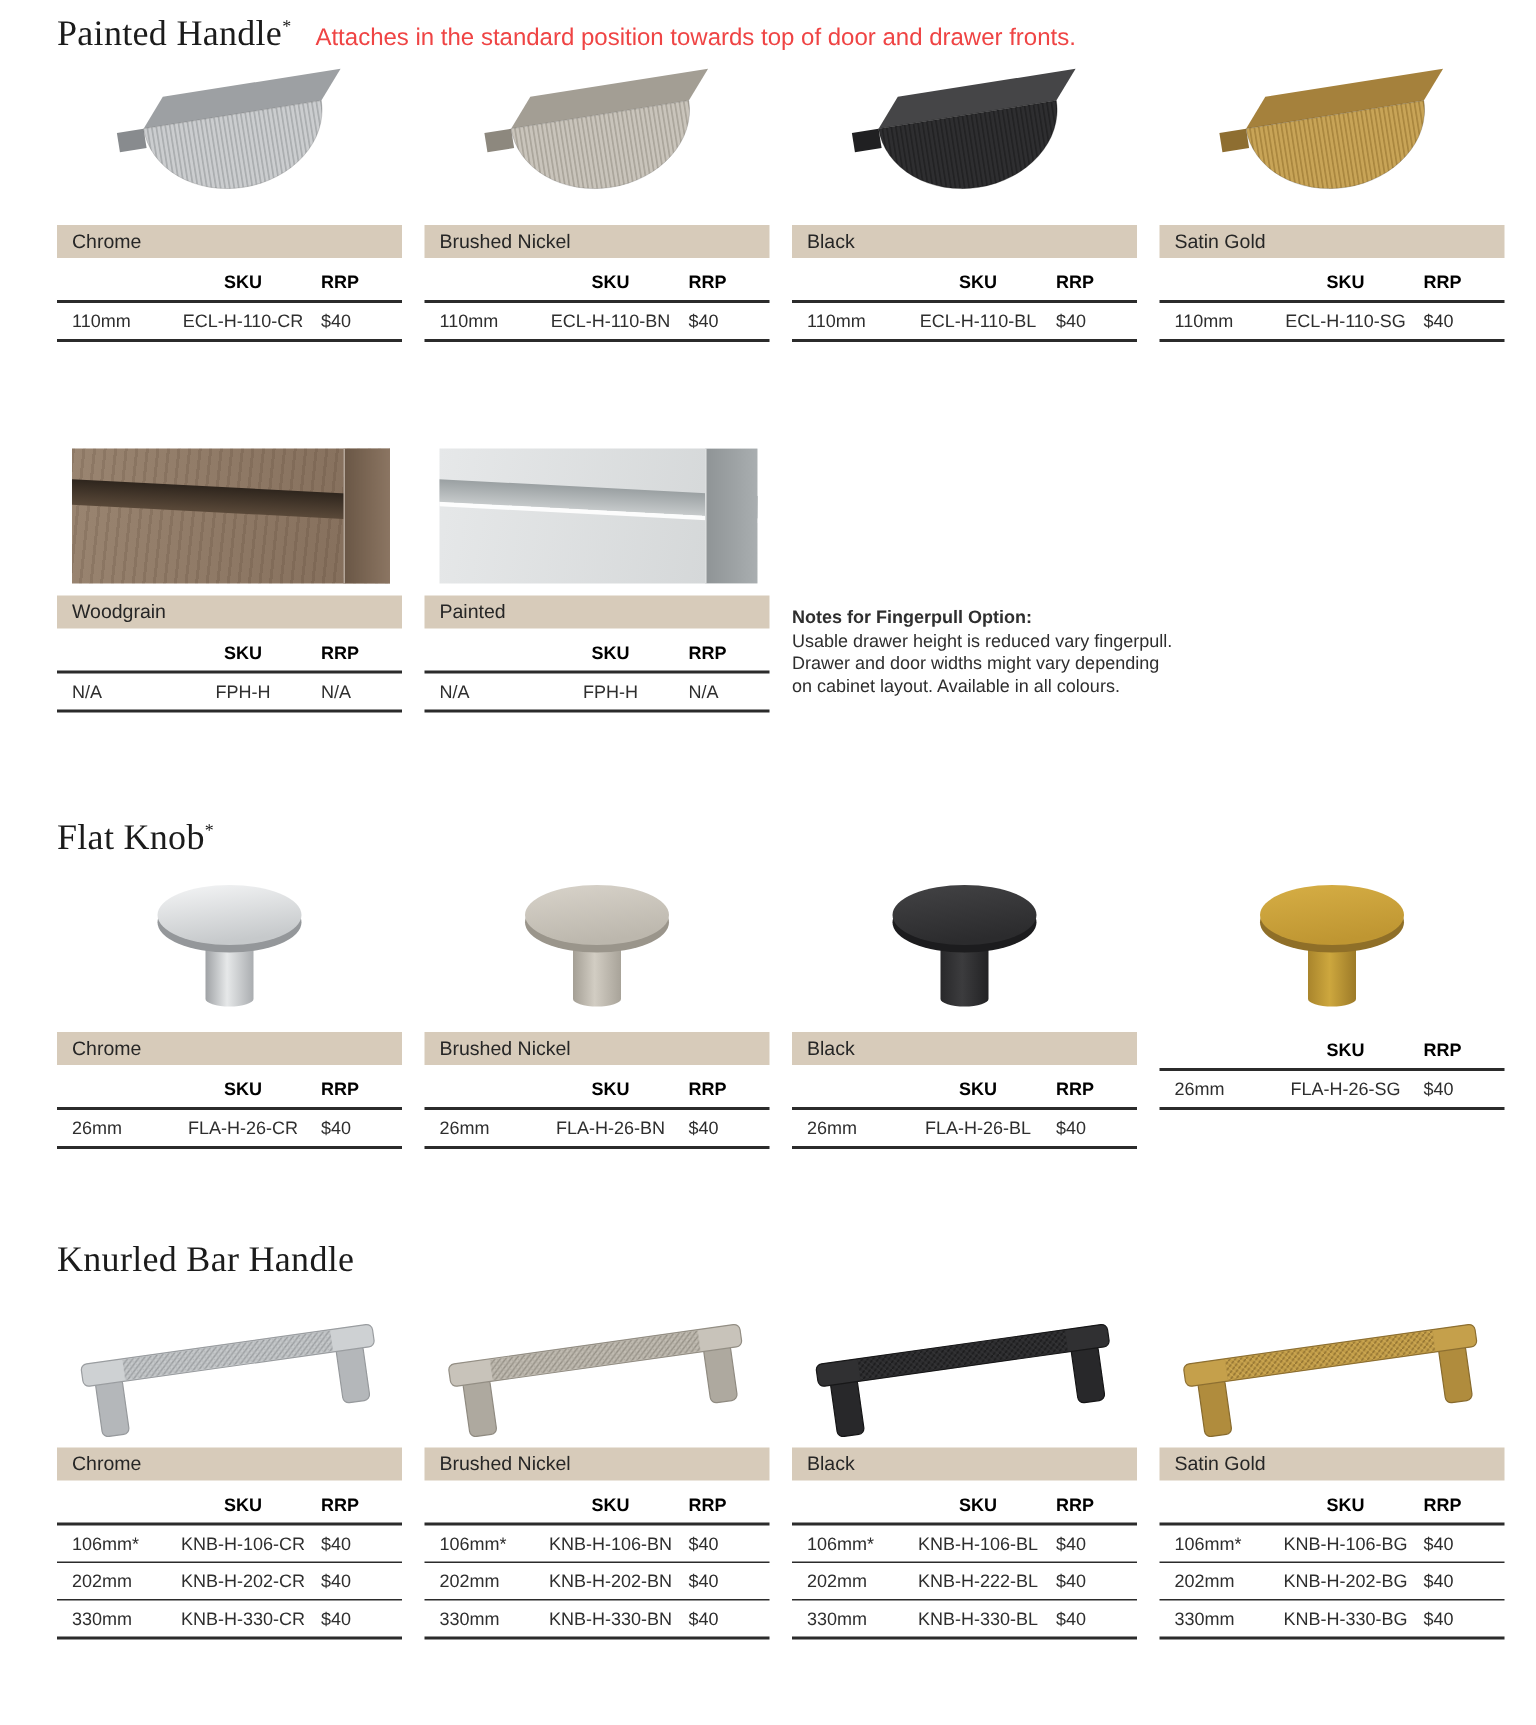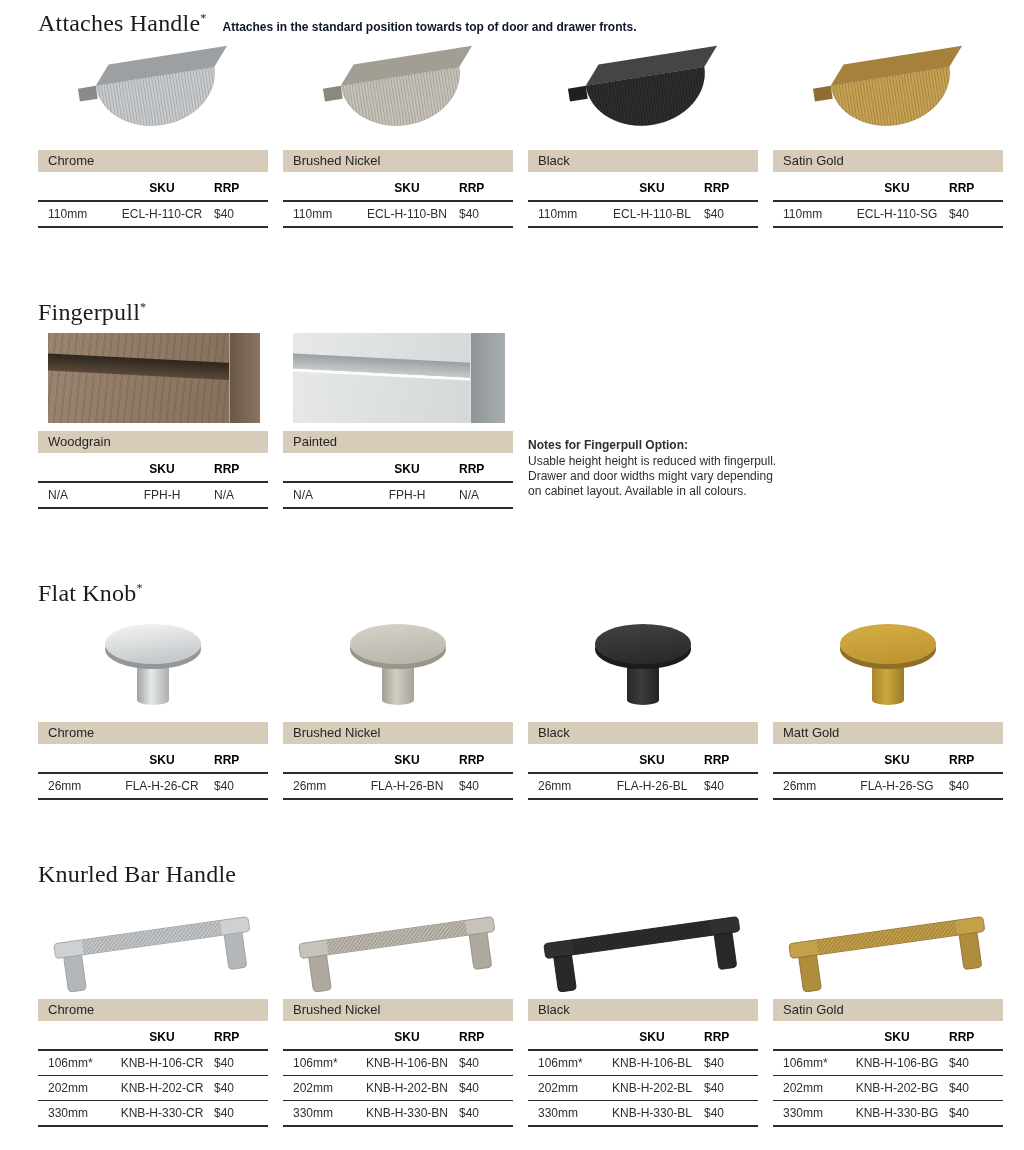--- a/index.html
+++ b/index.html
@@ -4,21 +4,21 @@
 <style>
   html,body{margin:0;padding:0;background:#ffffff;}
   body{width:1024px;height:1150px;font-family:"Liberation Sans",sans-serif;color:#2e2e2e;overflow:hidden;}
   .page{padding:10px 21px 0 38px;}
   .section{margin-bottom:71px;}
   .section.s3{margin-bottom:61px;}
   .section.s4{margin-bottom:16px;}
   .sec-head{display:flex;align-items:baseline;gap:16px;height:34px;}
   .sec-title{font-family:"Liberation Serif","DejaVu Serif",serif;font-size:24px;color:#1b1b1b;letter-spacing:.2px;font-weight:400;}
   .sec-title sup{font-size:12px;vertical-align:super;}
-  .sec-desc{font-size:12px;color:#0f172a;font-weight:bold;}
+  .sec-desc{font-size:16px;color:#ef4444;}
   .grid{display:grid;grid-template-columns:repeat(4,230px);column-gap:15px;}
   .img-box{display:flex;align-items:center;justify-content:center;}
   .h100{height:100px;} .h92{height:92px;align-items:flex-start;justify-content:flex-start;} .h102{height:102px;} .h98{height:98px;}
   .ptable{margin-top:6px;}
   .pt-band{background:#d7cbba;height:22px;line-height:22px;padding-left:10px;font-size:13px;color:#262626;}
   .pt-head{display:grid;grid-template-columns:72px 1fr 54px;height:24px;margin-top:4px;align-items:center;border-bottom:2px solid #2b2b2b;font-weight:bold;font-size:12px;color:#000000;}
   .pt-row{display:grid;grid-template-columns:72px 1fr 54px;height:24px;align-items:center;border-bottom:1px solid #2b2b2b;font-size:12px;color:#2e2e2e;}
   .pt-row:last-child{border-bottom-width:2px;}
   .c-size{padding-left:10px;}
   .c-sku{text-align:center;}
@@ -37,21 +37,21 @@
   .notes{grid-column:3 / span 2;padding-top:7px;font-size:12px;color:#2e2e2e;line-height:15px;max-width:255px;}
   .notes .nt{font-weight:bold;margin-bottom:1px;}
 </style>
 </head>
 <body>
 
 <div class="page">
 
   <div class="section s1">
     <div class="sec-head">
-      <div class="sec-title"><span>Attaches Handle</span><sup>*</sup></div>
+      <div class="sec-title"><span>Painted Handle</span><sup>*</sup></div>
       <div class="sec-desc">Attaches in the standard position towards top of door and drawer fronts.</div>
     </div>
     <div class="grid">
 
       <div>
         <div class="img-box h100">
           <svg width="190" height="100" viewBox="0 0 190 100">
             <defs>
                 <pattern id="ec-cr" width="3" height="4" patternUnits="userSpaceOnUse">
                   <rect width="3" height="4" fill="#cbcdcf"></rect>
@@ -170,23 +170,20 @@
               <span class="c-sku">ECL-H-110-SG</span>
               <span class="c-rrp">$40</span>
             </div>
         </div>
       </div>
 
     </div>
   </div>
 
   <div class="section s2">
-    <div class="sec-head">
-      <div class="sec-title"><span>Fingerpull</span><sup>*</sup></div>
-    </div>
     <div class="grid">
 
       <div>
         <div class="img-box h92">
           <div class="photo photo-wood">
             <div class="groove"></div>
             <div class="sidepanel"></div>
           </div>
         </div>
         <div class="ptable">
@@ -221,21 +218,21 @@
           <div class="pt-row">
               <span class="c-size">N/A</span>
               <span class="c-sku">FPH-H</span>
               <span class="c-rrp">N/A</span>
             </div>
         </div>
       </div>
 
       <div class="notes" style="margin-top:98px;">
         <div class="nt">Notes for Fingerpull Option:</div>
-        <div>Usable height height is reduced with fingerpull.</div>
+        <div>Usable drawer height is reduced vary fingerpull.</div>
         <div>Drawer and door widths might vary depending</div>
         <div>on cabinet layout. Available in all colours.</div>
       </div>
 
     </div>
   </div>
 
   <div class="section s3">
     <div class="sec-head">
       <div class="sec-title"><span>Flat Knob</span><sup>*</sup></div>
@@ -357,21 +354,20 @@
                   <stop offset="0" stop-color="#d6ae45"></stop>
                   <stop offset="1" stop-color="#bf9632"></stop>
                 </linearGradient>
             </defs>
             <path d="M39 50 h32 v34 a16 5 0 0 1 -32 0 z" fill="url(#fkmg-s)"></path>
             <ellipse cx="55" cy="33" rx="48" ry="20" fill="#8f6f28"></ellipse>
             <ellipse cx="55" cy="28" rx="48" ry="20" fill="url(#fkmg-t)"></ellipse>
           </svg>
         </div>
         <div class="ptable">
-          <div class="pt-band">Matt Gold</div>
           <div class="pt-head">
               <span class="c-size"></span>
               <span class="c-sku">SKU</span>
               <span class="c-rrp">RRP</span>
             </div>
           <div class="pt-row">
               <span class="c-size">26mm</span>
               <span class="c-sku">FLA-H-26-SG</span>
               <span class="c-rrp">$40</span>
             </div>
@@ -498,21 +494,21 @@
               <span class="c-sku">SKU</span>
               <span class="c-rrp">RRP</span>
             </div>
           <div class="pt-row">
               <span class="c-size">106mm*</span>
               <span class="c-sku">KNB-H-106-BL</span>
               <span class="c-rrp">$40</span>
             </div>
           <div class="pt-row">
               <span class="c-size">202mm</span>
-              <span class="c-sku">KNB-H-202-BL</span>
+              <span class="c-sku">KNB-H-222-BL</span>
               <span class="c-rrp">$40</span>
             </div>
           <div class="pt-row">
               <span class="c-size">330mm</span>
               <span class="c-sku">KNB-H-330-BL</span>
               <span class="c-rrp">$40</span>
             </div>
         </div>
       </div>
 

